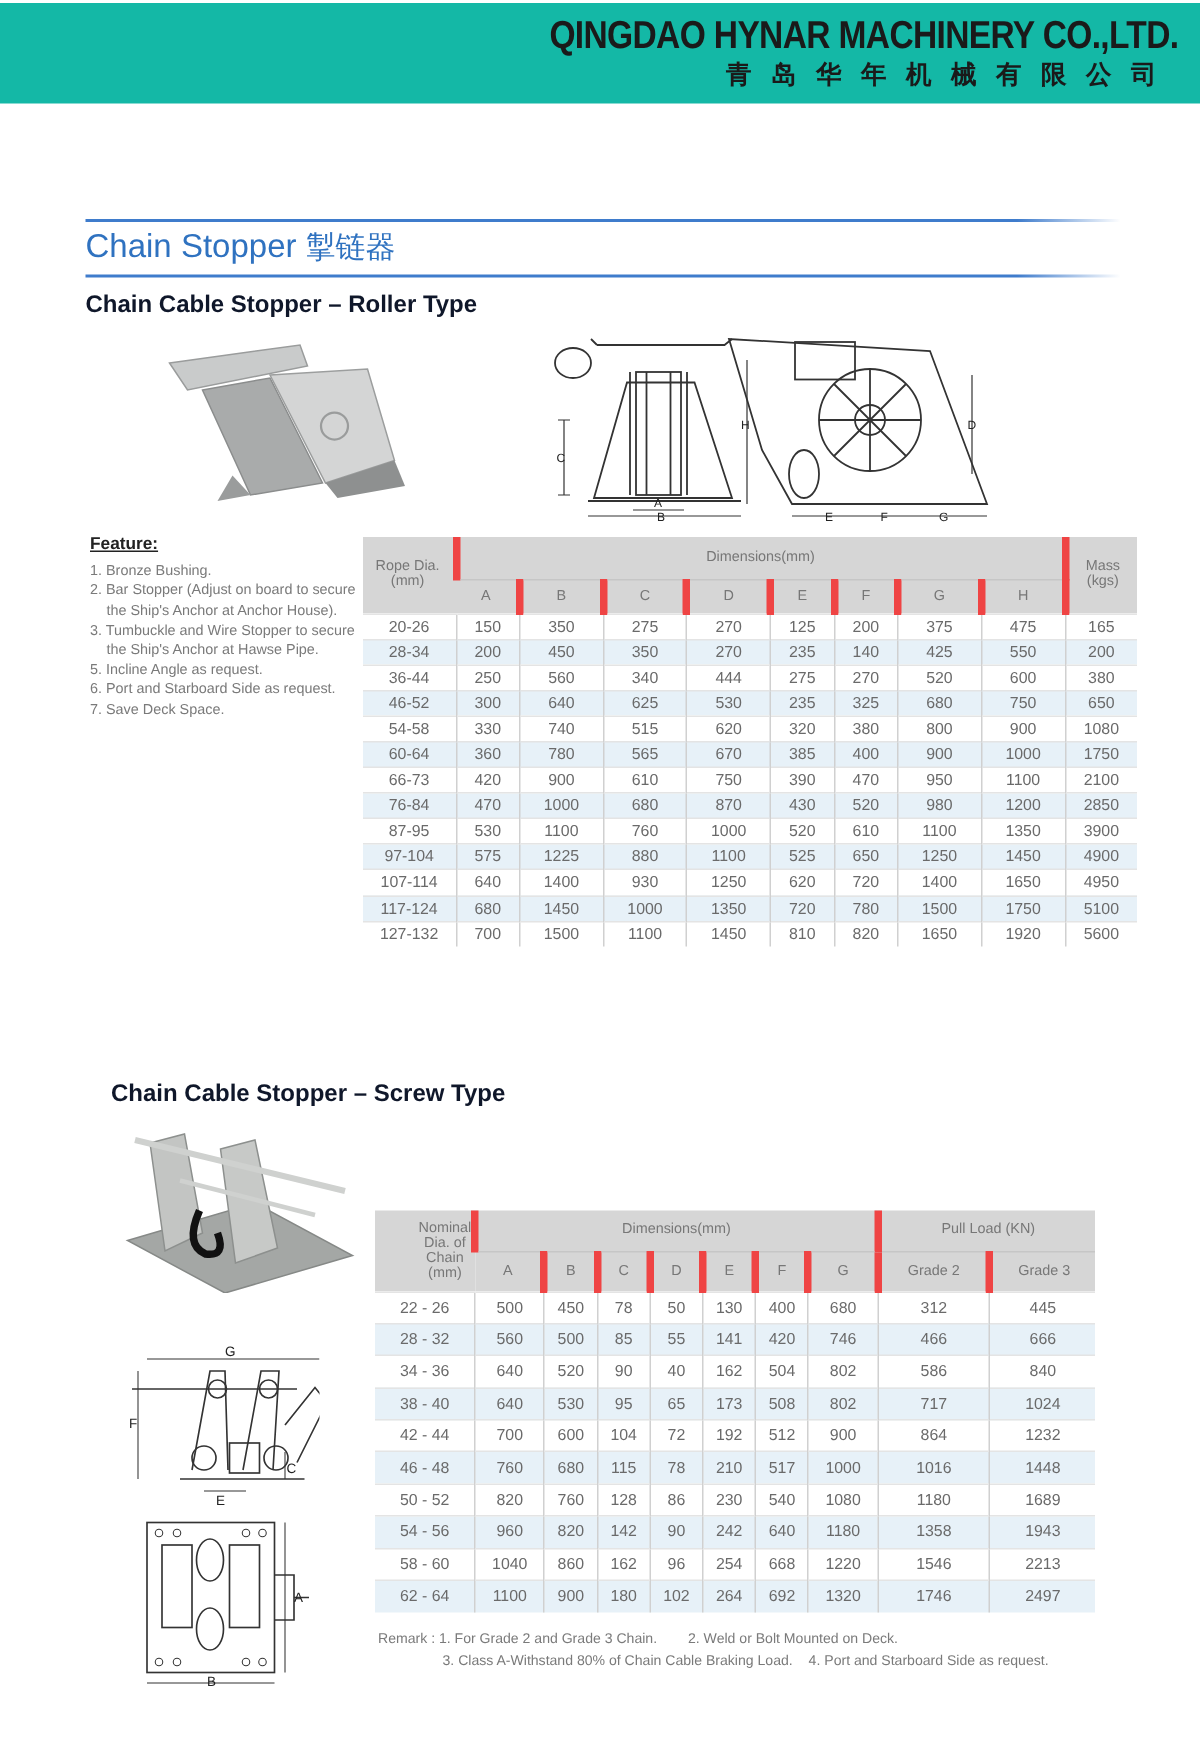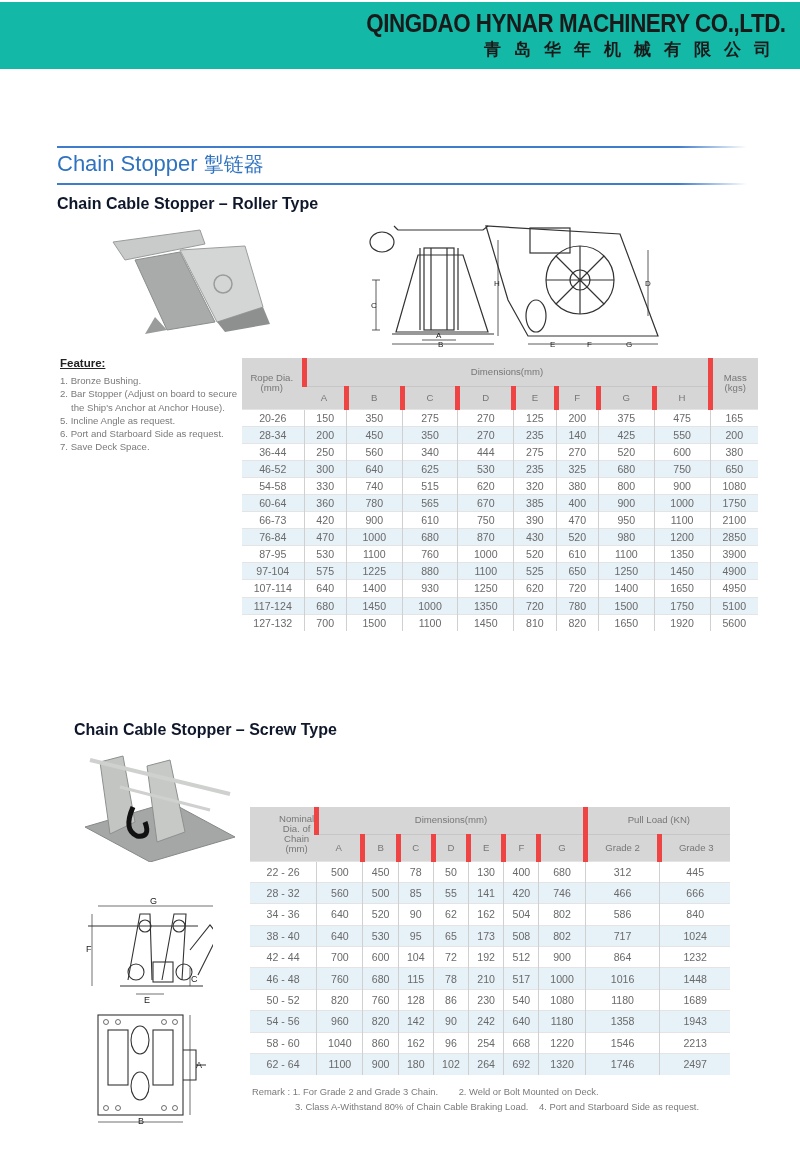--- a/index.html
+++ b/index.html
@@ -104,20 +104,21 @@
     <text x="229" y="127">F</text>
     <text x="268" y="127">G</text>
   </g>
 </svg>
 
 <div class="feature">
   <h4>Feature:</h4>
   <ol>
     <li>1. Bronze Bushing.</li>
     <li>2. Bar Stopper (Adjust on board to secure the Ship's  Anchor at Anchor House).</li>
+    <li>3. Tumbuckle and Wire Stopper to secure the Ship's  Anchor at Hawse Pipe.</li>
     <li>5. Incline Angle as request.</li>
     <li>6. Port and Starboard Side as request.</li>
     <li>7. Save Deck Space.</li>
   </ol>
 </div>
 
 <table class="spec" id="t1">
   <thead>
     <tr class="h1r">
       <th rowspan="2" style="width:62px;">Rope Dia. (mm)</th>
@@ -393,21 +394,21 @@
         <td>420</td>
         <td>746</td>
         <td>466</td>
         <td>666</td>
       </tr>
       <tr class="odd">
         <td>34 - 36</td>
         <td>640</td>
         <td>520</td>
         <td>90</td>
-        <td>62</td>
+        <td>40</td>
         <td>162</td>
         <td>504</td>
         <td>802</td>
         <td>586</td>
         <td>840</td>
       </tr>
       <tr class="even">
         <td>38 - 40</td>
         <td>640</td>
         <td>530</td>

